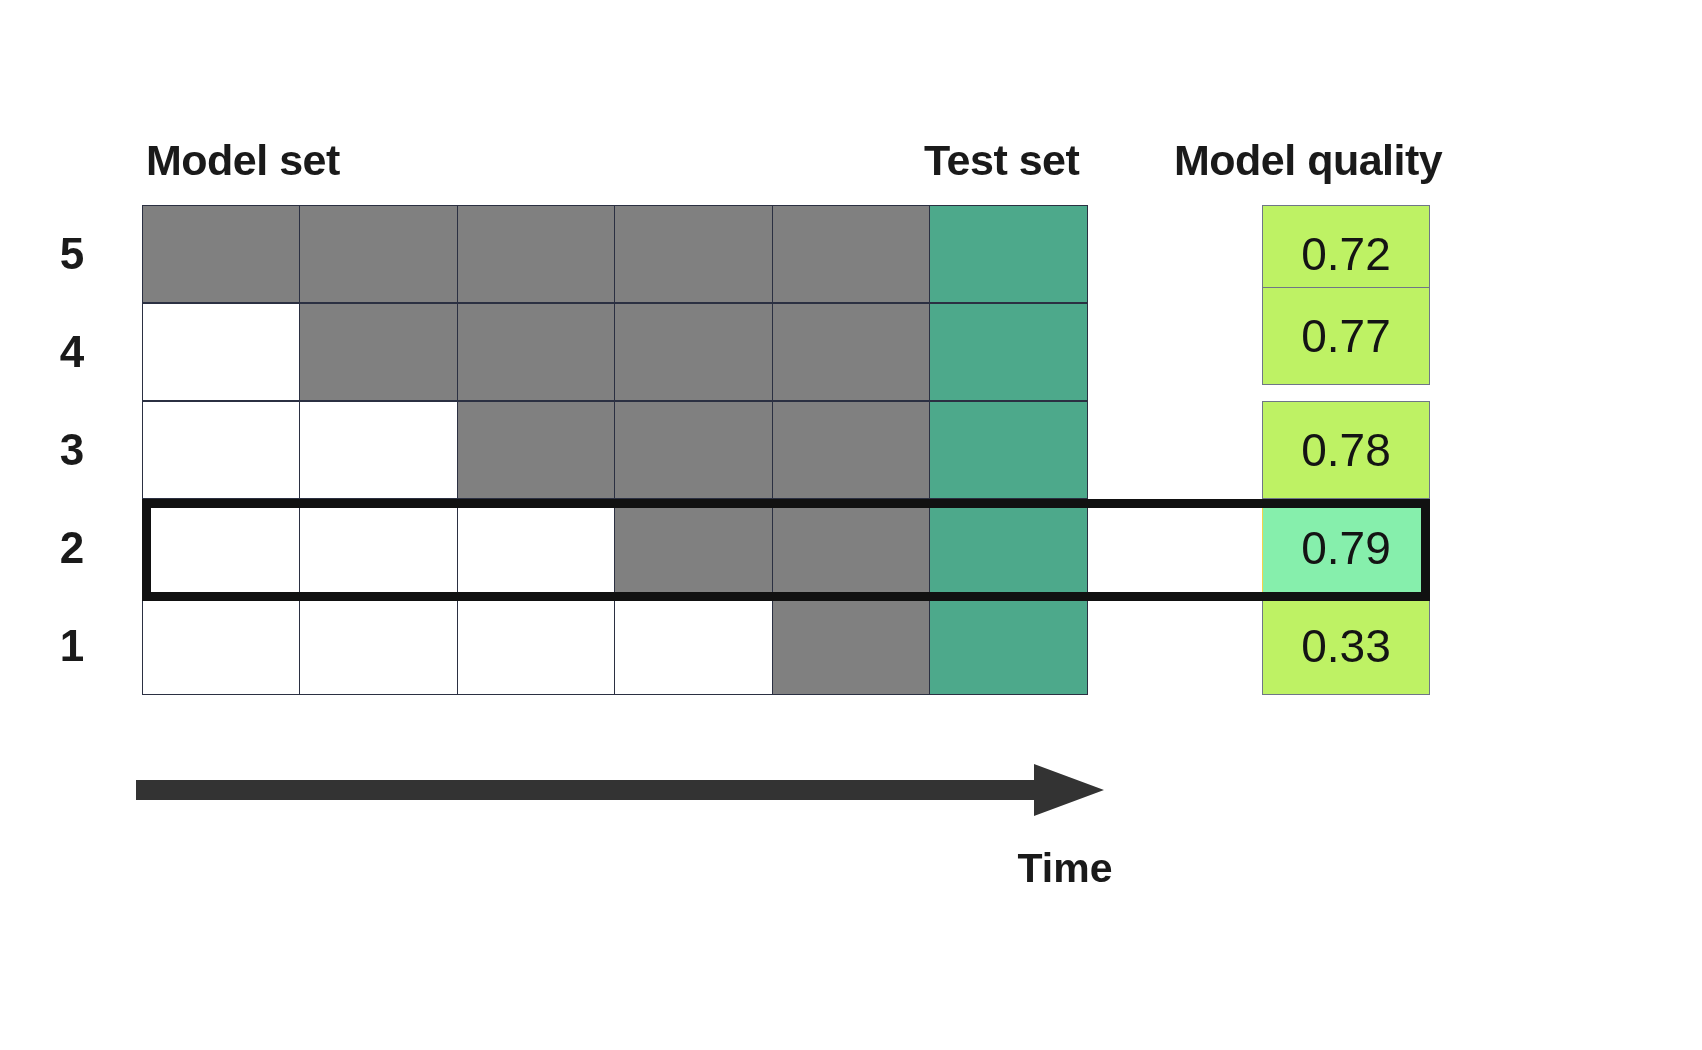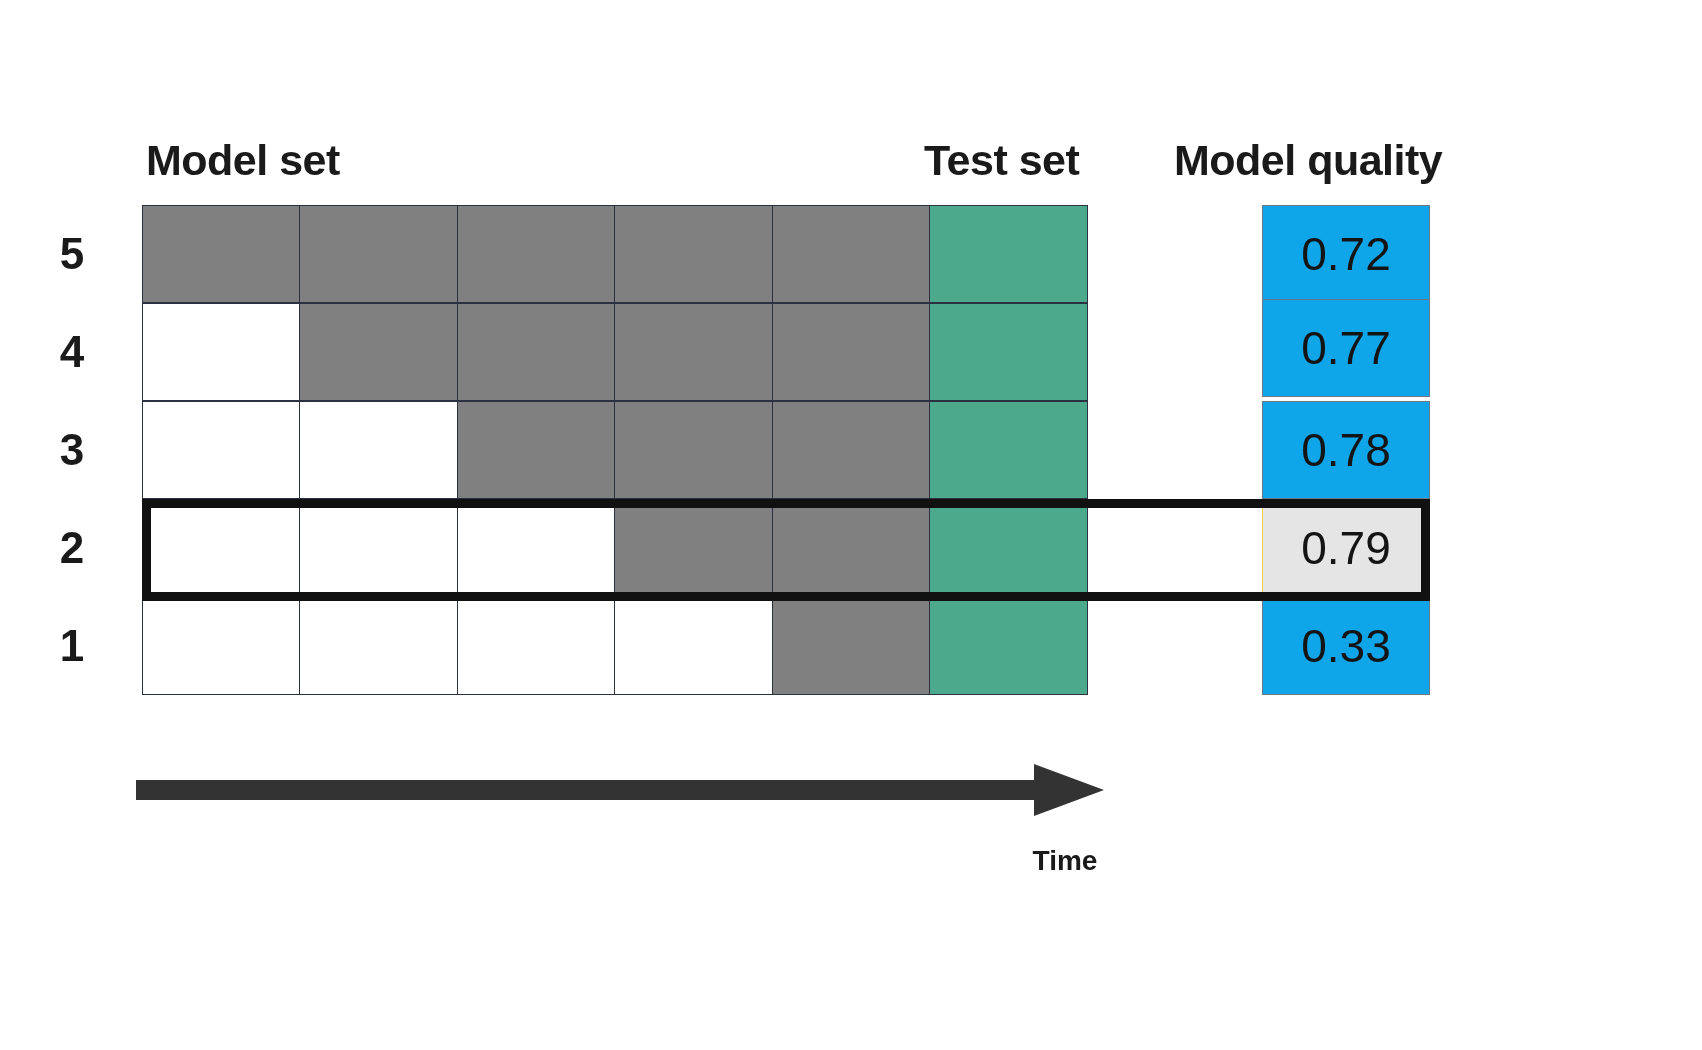--- a/index.html
+++ b/index.html
@@ -83,29 +83,29 @@
     height: 490px;
   }
   .quality-cell {
     position: absolute;
     left: 0;
     width: 168px;
     height: 98px;
     box-sizing: border-box;
     border: 1.6px solid #6f7687;
     margin-bottom: -1.6px;
-    background: #0ea5e9;
+    background: #bef264;
     display: flex;
     align-items: center;
     justify-content: center;
     font-size: 46px;
     color: #141414;
   }
   .quality-cell.highlight {
-    background: #e5e5e5;
+    background: #86efac;
     border-color: #f5d24a;
   }
 
   
   #selected-box {
     position: absolute;
     left: 142px;
     top: 499px;
     width: 1288px;
     height: 102px;
@@ -122,21 +122,21 @@
     width: 968px;
     height: 56px;
   }
   #time-label {
     position: absolute;
     left: 940px;
     top: 845px;
     width: 250px;
     text-align: center;
     font-weight: bold;
-    font-size: 28px;
+    font-size: 41px;
     color: #1a1a1a;
   }
 </style>
 </head>
 <body>
 
 <div id="stage">
 
   <div class="col-header" id="hdr-train">Model set</div>
   <div class="col-header" id="hdr-test">Test set</div>
@@ -188,21 +188,21 @@
         <div class="cell empty"></div>
         <div class="cell empty"></div>
         <div class="cell empty"></div>
         <div class="cell train"></div>
         <div class="cell test"></div>
       </div>
     </div>
 
   <div id="quality-col">
       <div class="quality-cell" style="top: 0px;">0.72</div>
-      <div class="quality-cell" style="top: 94px;">0.77</div>
+      <div class="quality-cell" style="top: 82px;">0.77</div>
       <div class="quality-cell" style="top: 196px;">0.78</div>
       <div class="quality-cell highlight" style="top: 294px;">0.79</div>
       <div class="quality-cell" style="top: 392px;">0.33</div>
     </div>
 
   <div id="selected-box"></div>
 
   <div id="time-arrow">
     <svg width="968" height="56" viewBox="0 0 968 56" xmlns="http://www.w3.org/2000/svg">
       <path d="M0 18 L898 18 L898 2 L968 28 L898 54 L898 38 L0 38 Z" fill="#333333"></path>

